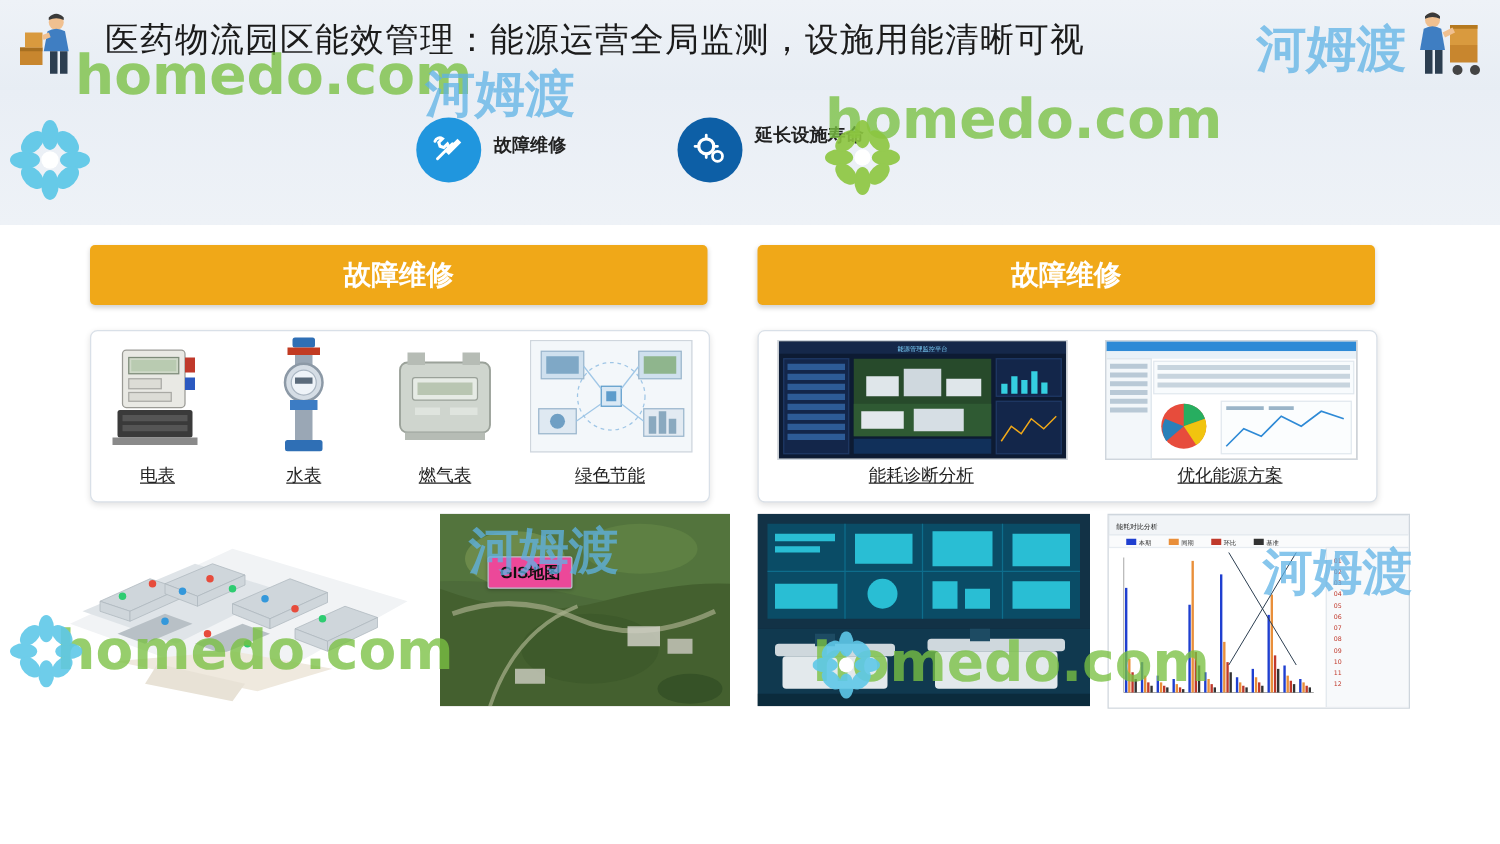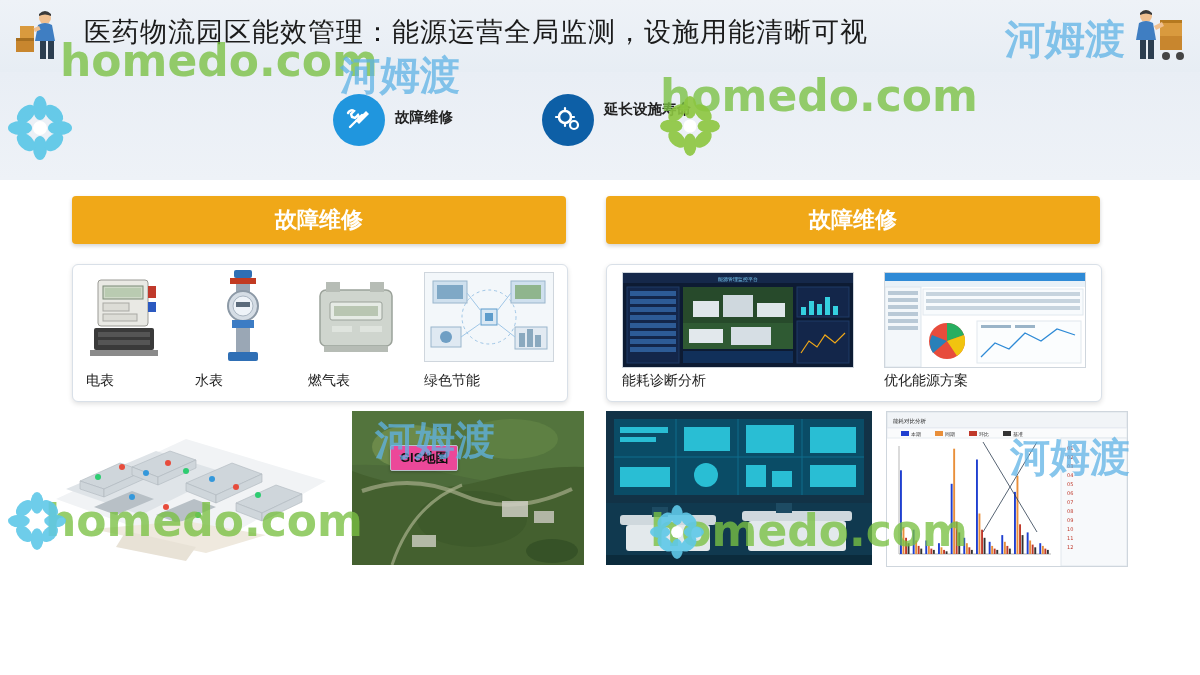--- a/index.html
+++ b/index.html
@@ -47,21 +47,21 @@
     position:absolute;height:48px;border-radius:4px;
     background:#f0a818;color:#fff;font-size:22px;font-weight:bold;
     display:flex;align-items:center;justify-content:center;
     box-shadow:0 2px 4px rgba(0,0,0,.18);
   }
   .card{
     position:absolute;background:#fff;border:1px solid #d9e0e8;
     border-radius:6px;box-shadow:0 2px 5px rgba(0,0,0,.12);
   }
   .thumb-caption{
-    position:absolute;font-size:14px;color:#222;
+    position:absolute;text-align:center;font-size:14px;color:#222;text-decoration:underline;
   }
 
   
   .imgbox{position:absolute;overflow:hidden;background:#ccc;}
   .imgbox.bordered{border:1px solid #cfd6dd;}
 
   
   .wm{
     position:absolute;pointer-events:none;
     font-size:44px;font-weight:bold;color:#7ac143;opacity:.78;

